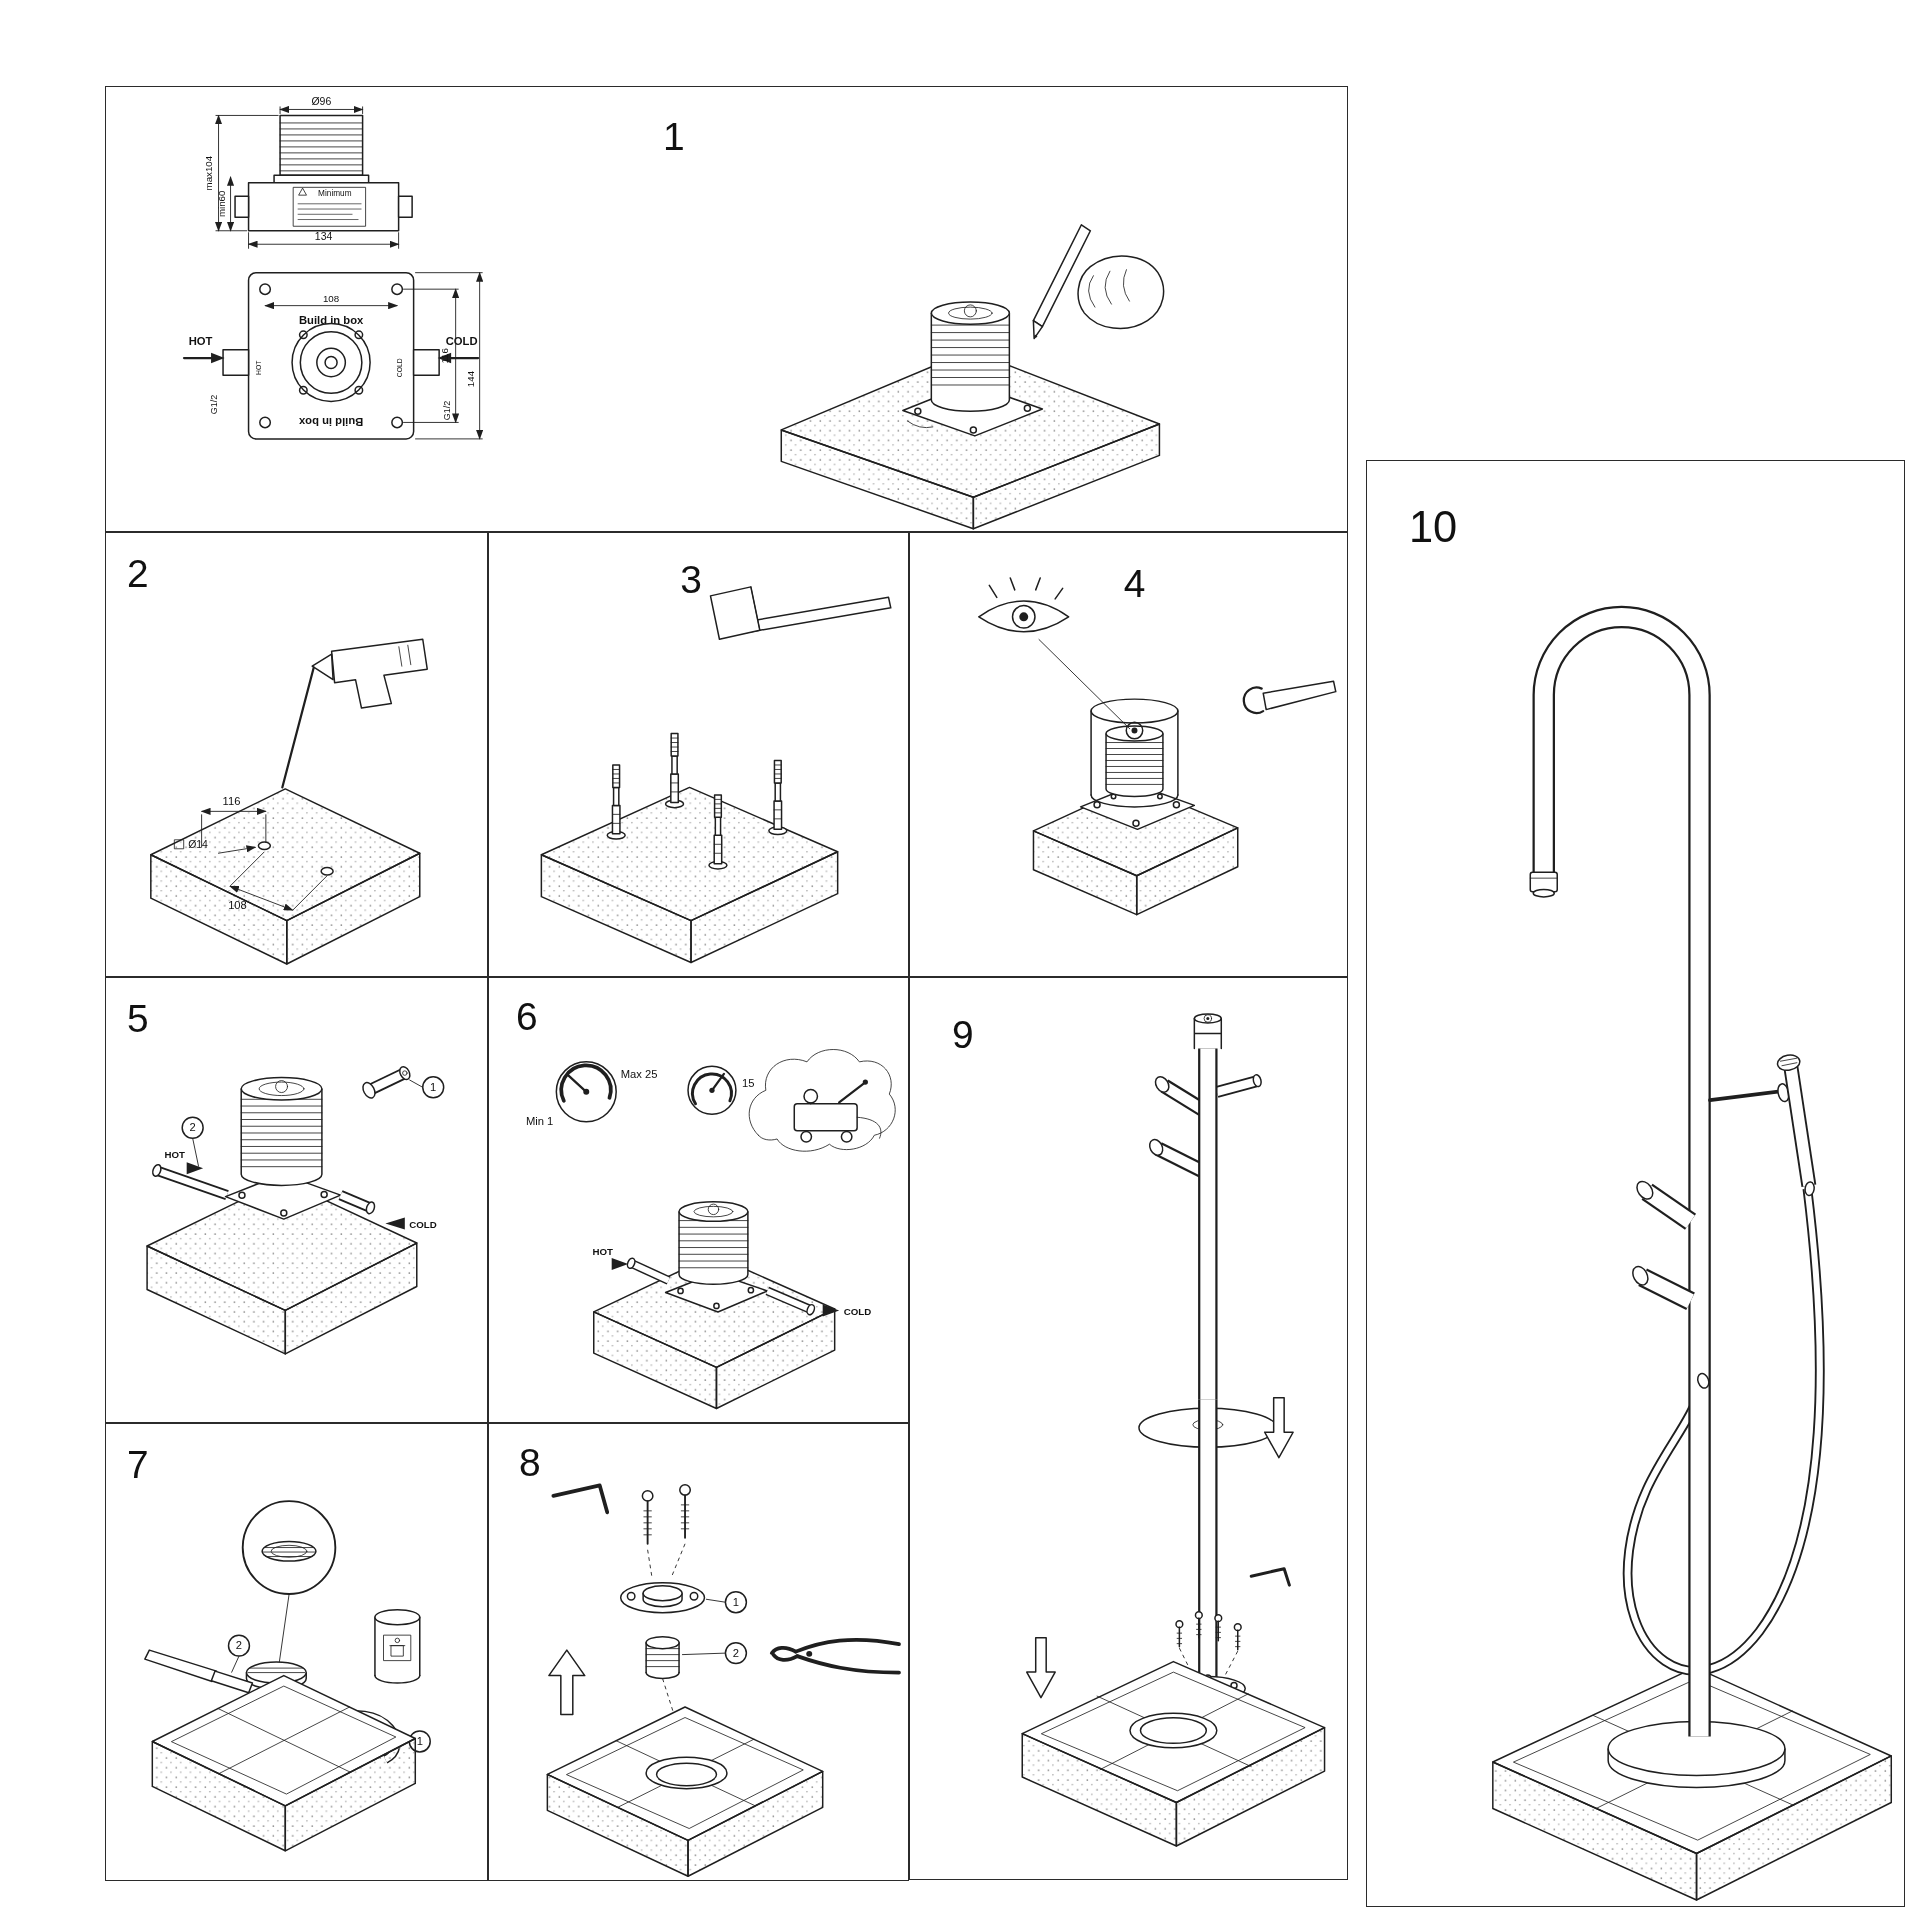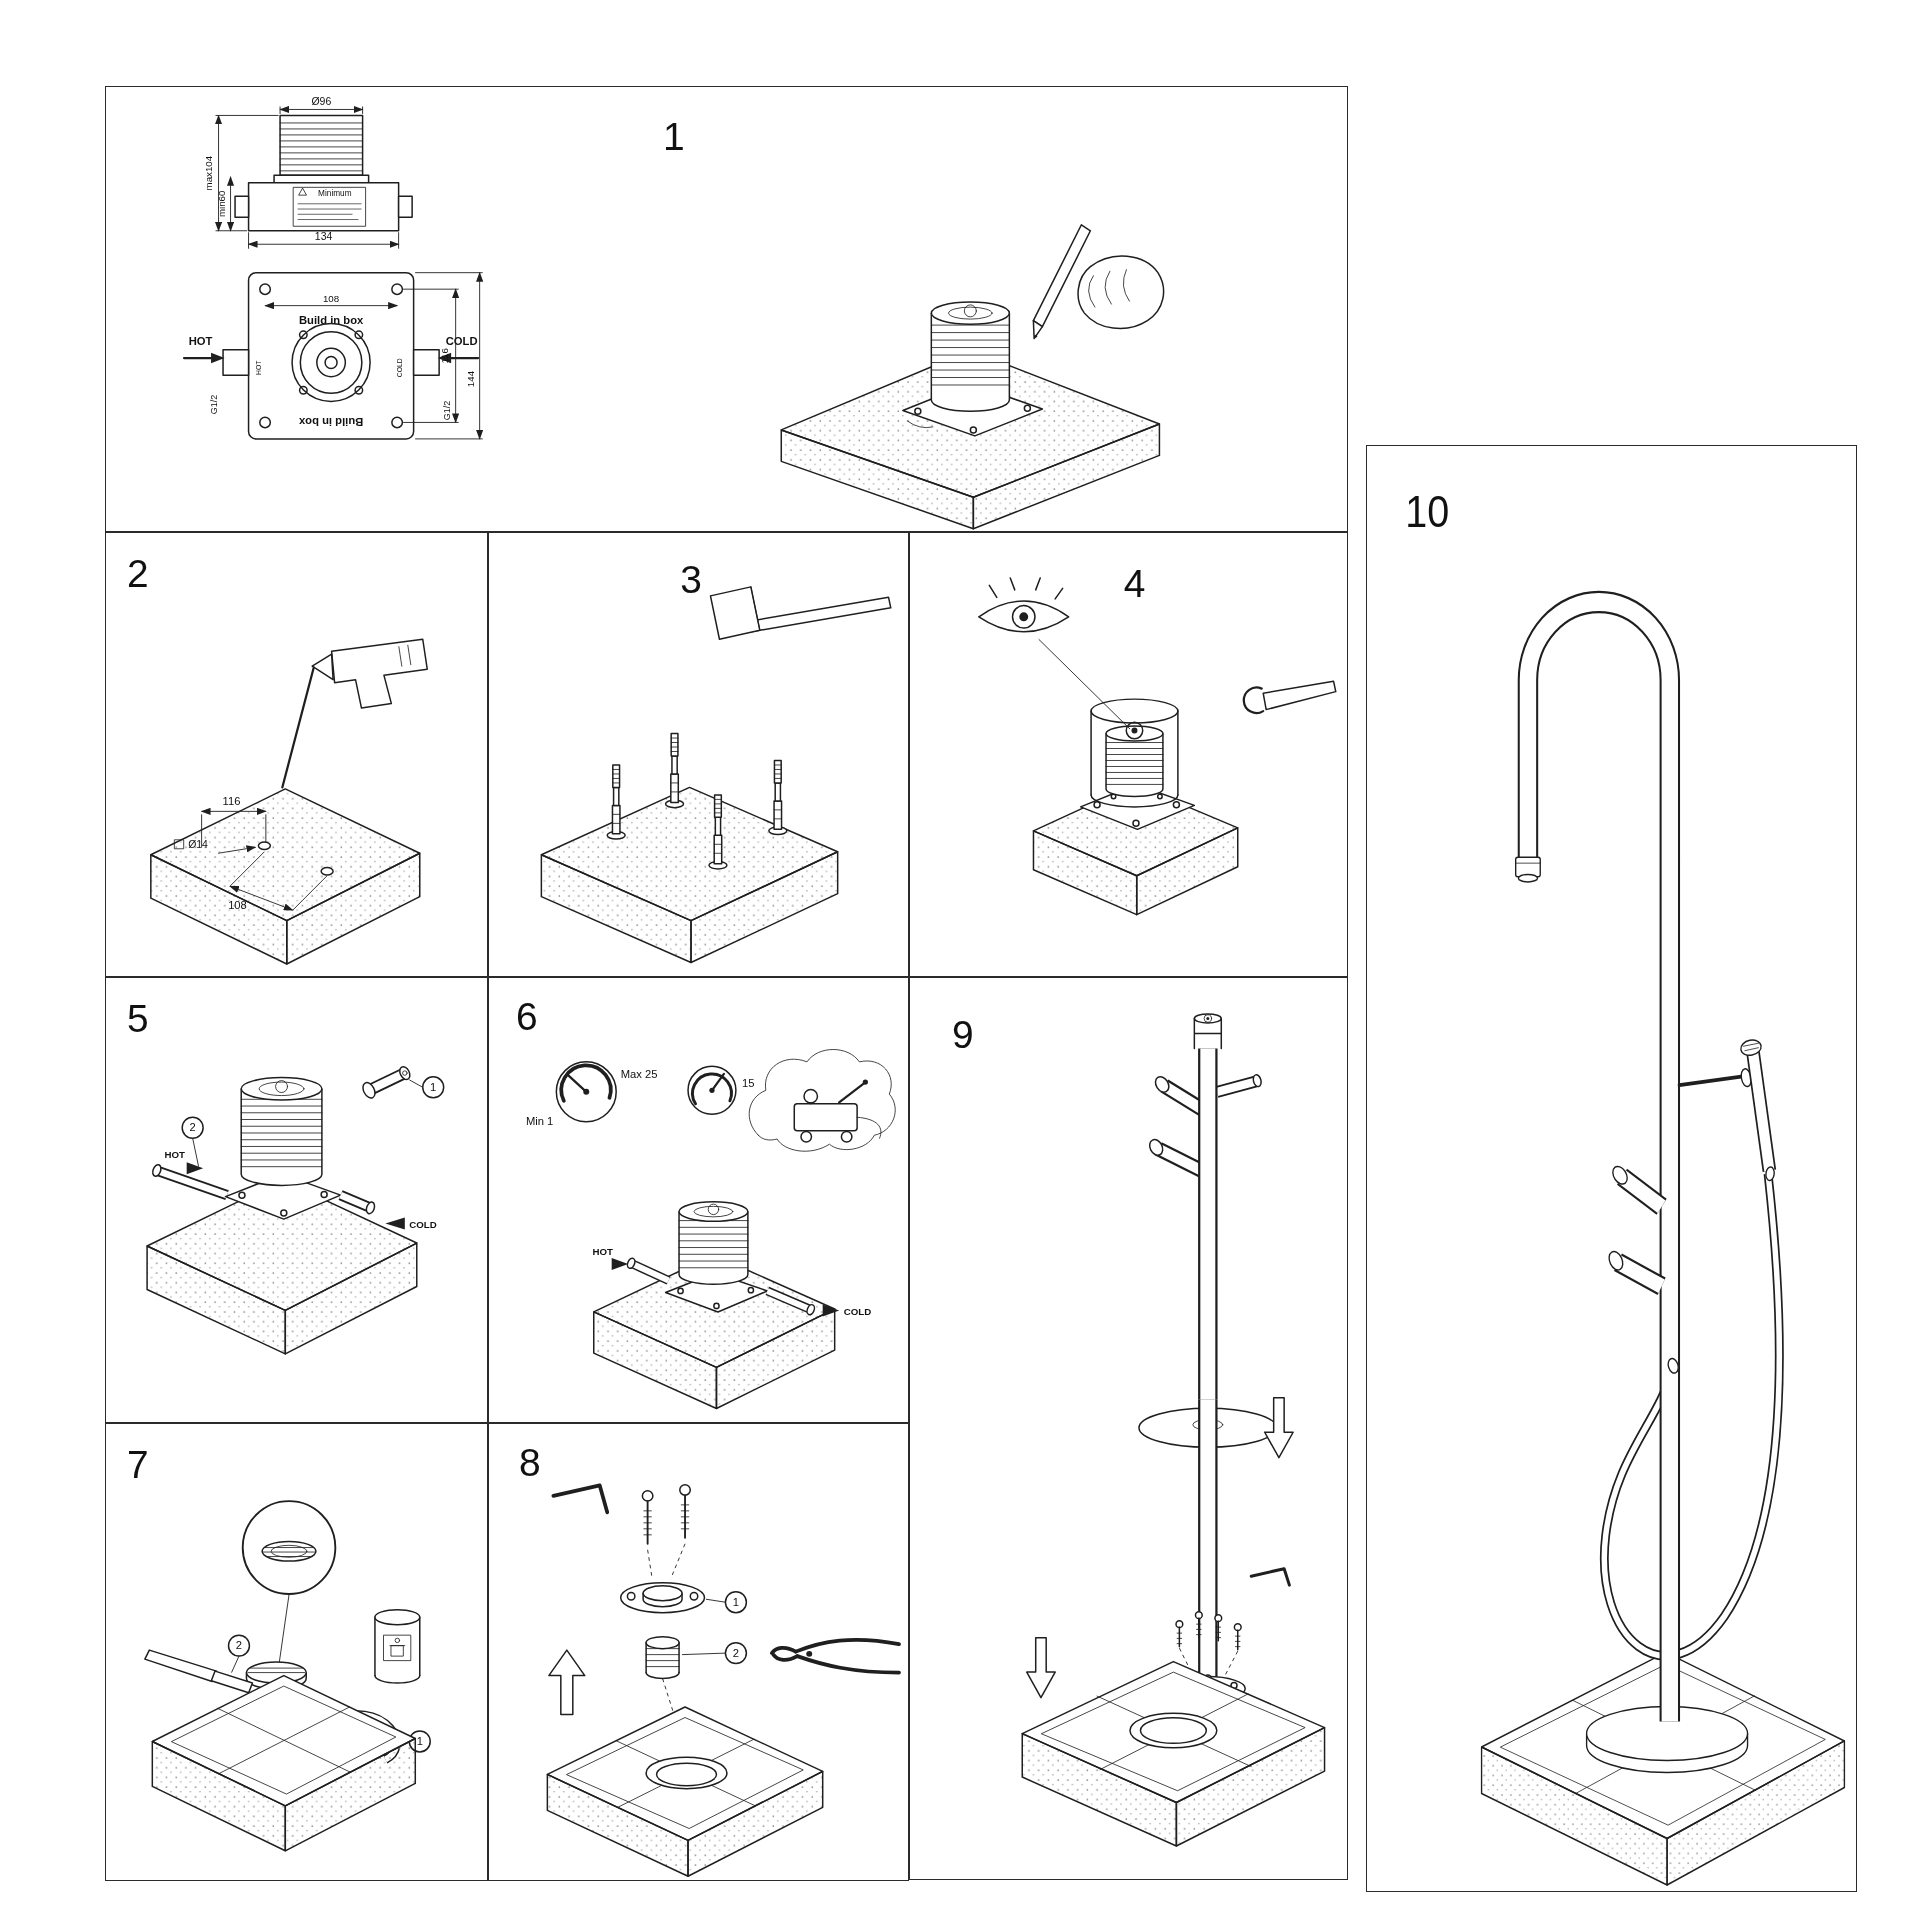--- a/index.html
+++ b/index.html
@@ -585,21 +585,21 @@
         <path d="M104,468 L262,392 L420,462 L268,540 Z" class="ln thin"></path>
         <path d="M170,423 L356,510 M354,421 L172,512" class="ln thin"></path>
         <path d="M78,468 V516 L266,604 V556 Z" class="face" fill="url(#d8)"></path>
         <path d="M446,464 V512 L266,604 V556 Z" class="face" fill="url(#d8)"></path>
         <ellipse cx="264" cy="466" rx="54" ry="21" class="fw"></ellipse>
         <ellipse cx="264" cy="468" rx="40" ry="15" class="ln"></ellipse>
       </g>
     </svg>
   </div>
 
-  <div class="panel" style="left:1366px;top:445px;width:491px;height:1447px">
+  <div class="panel" style="left:1366px;top:460px;width:539px;height:1447px">
     <svg viewBox="0 0 717 1926" preserveAspectRatio="none">
       <defs>
           <pattern id="d10" width="13" height="13" patternUnits="userSpaceOnUse">
             <circle cx="3" cy="4" r="1.2" fill="#8a8a8a"></circle>
             <circle cx="9" cy="10" r="1" fill="#9a9a9a"></circle>
           </pattern>
         </defs>
       <text x="56" y="108" class="num" style="font-size:58px">10</text>
       <g>
         <path d="M168,1734 L438,1608 L700,1726 L440,1856 Z" class="fw"></path>

